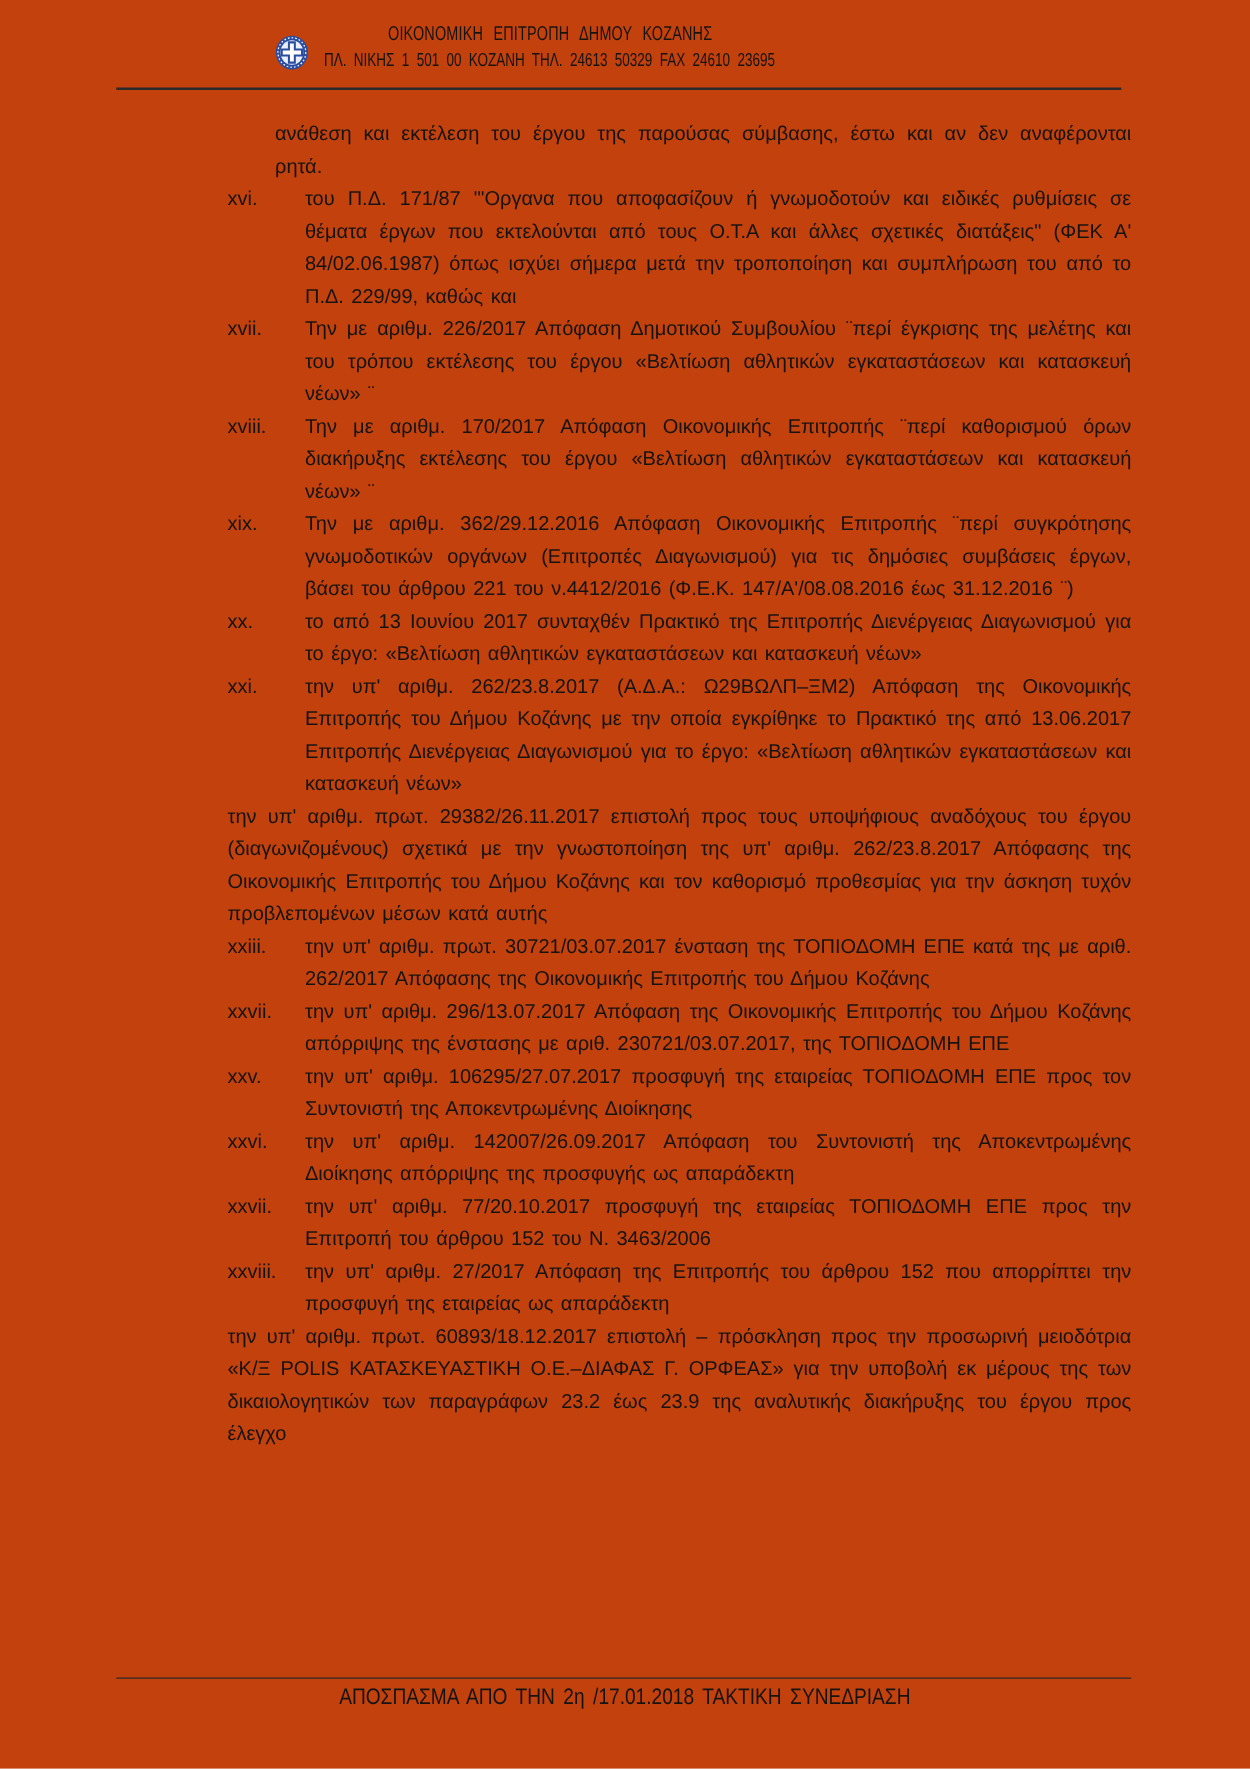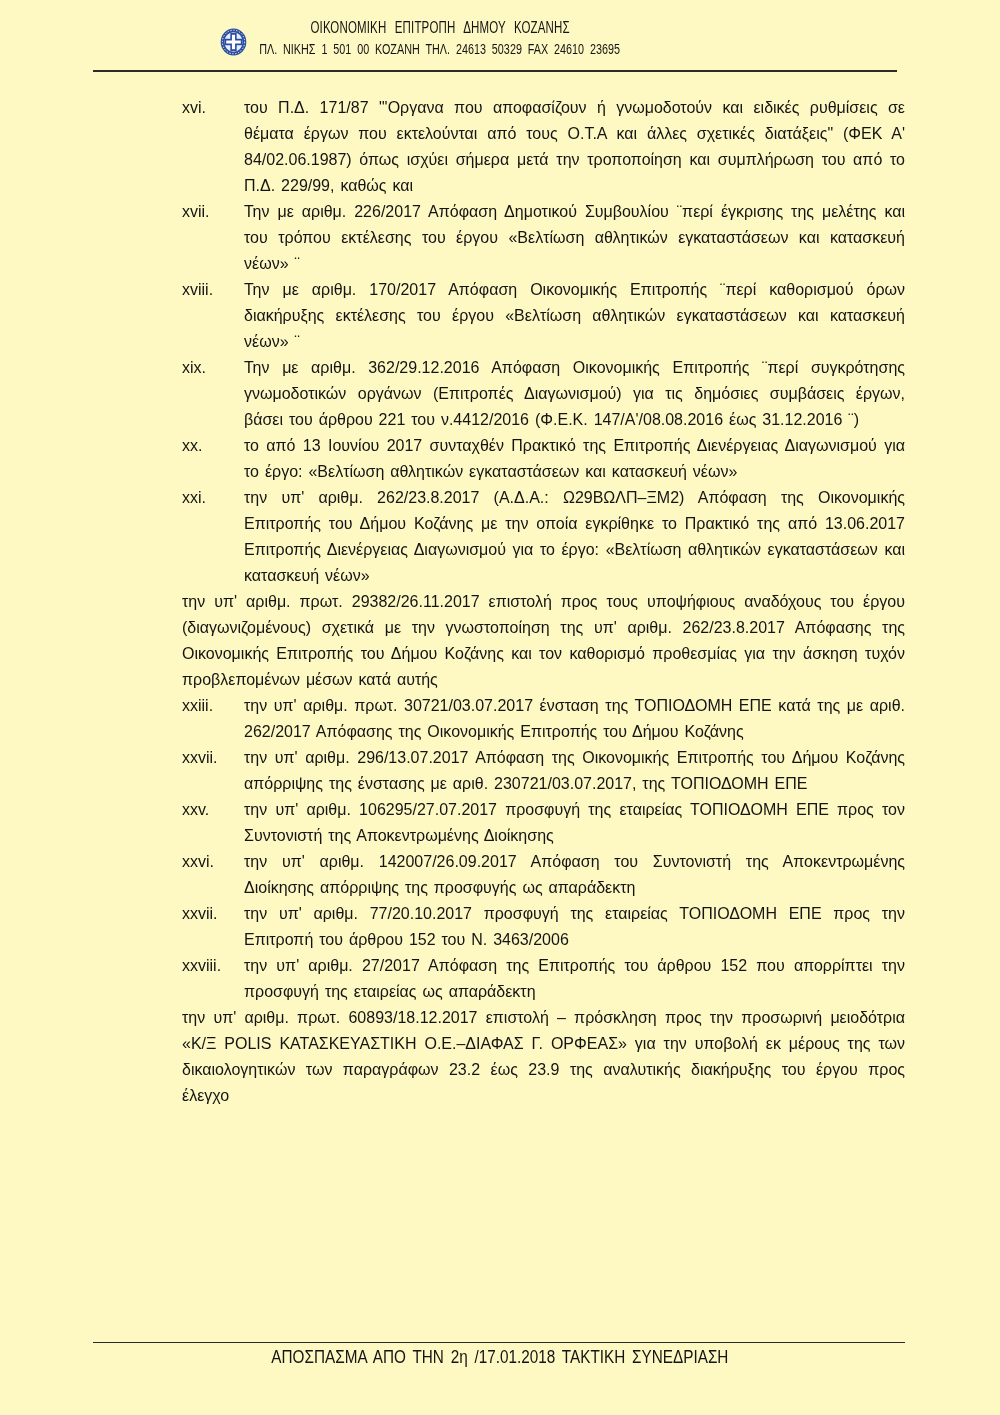--- a/index.html
+++ b/index.html
@@ -3,21 +3,21 @@
 <meta charset="utf-8">
 <style>
   html, body { margin: 0; padding: 0; background: #ffffff; }
   body {
     width: 1000px; height: 1415px;
     font-family: "Liberation Sans", sans-serif;
     color: #141414;
     position: relative;
     overflow: hidden;
   }
-  .page { position: absolute; inset: 0; background: #fef9c3; }
+  .page { position: absolute; inset: 0; background: #c2410c; }
 
   
   .logo {
     position: absolute; left: 220px; top: 27px;
     width: 27px; height: 30px; display: block;
   }
   .hdr {
     position: absolute; left: 95px; top: 19px; width: 690px;
     display: flex; flex-direction: column; align-items: center;
   }
@@ -77,20 +77,21 @@
   </span>
 
   <div class="hdr">
     <div class="hdr-l1">ΟΙΚΟΝΟΜΙΚΗ ΕΠΙΤΡΟΠΗ ΔΗΜΟΥ ΚΟΖΑΝΗΣ</div>
     <div class="hdr-l2">ΠΛ. ΝΙΚΗΣ 1 501 00 ΚΟΖΑΝΗ ΤΗΛ. 24613 50329 FAX 24610 23695</div>
   </div>
 
   <div class="header-rule"></div>
 
   <div class="content">
+    <p class="intro">ανάθεση και εκτέλεση του έργου της παρούσας σύμβασης, έστω και αν δεν αναφέρονται ρητά.</p>
 
     <div class="item">
       <span class="num">xvi.</span>
       <span class="txt">του Π.Δ. 171/87 "'Οργανα που αποφασίζουν ή γνωμοδοτούν και ειδικές ρυθμίσεις σε θέματα έργων που εκτελούνται από τους Ο.Τ.Α και άλλες σχετικές διατάξεις" (ΦΕΚ Α' 84/02.06.1987) όπως ισχύει σήμερα μετά την τροποποίηση και συμπλήρωση του από το Π.Δ. 229/99, καθώς και</span>
     </div>
     <div class="item">
       <span class="num">xvii.</span>
       <span class="txt">Την με αριθμ. 226/2017 Απόφαση Δημοτικού Συμβουλίου ¨περί έγκρισης της μελέτης και του τρόπου εκτέλεσης του έργου «Βελτίωση αθλητικών εγκαταστάσεων και κατασκευή νέων» ¨</span>
     </div>
     <div class="item">

